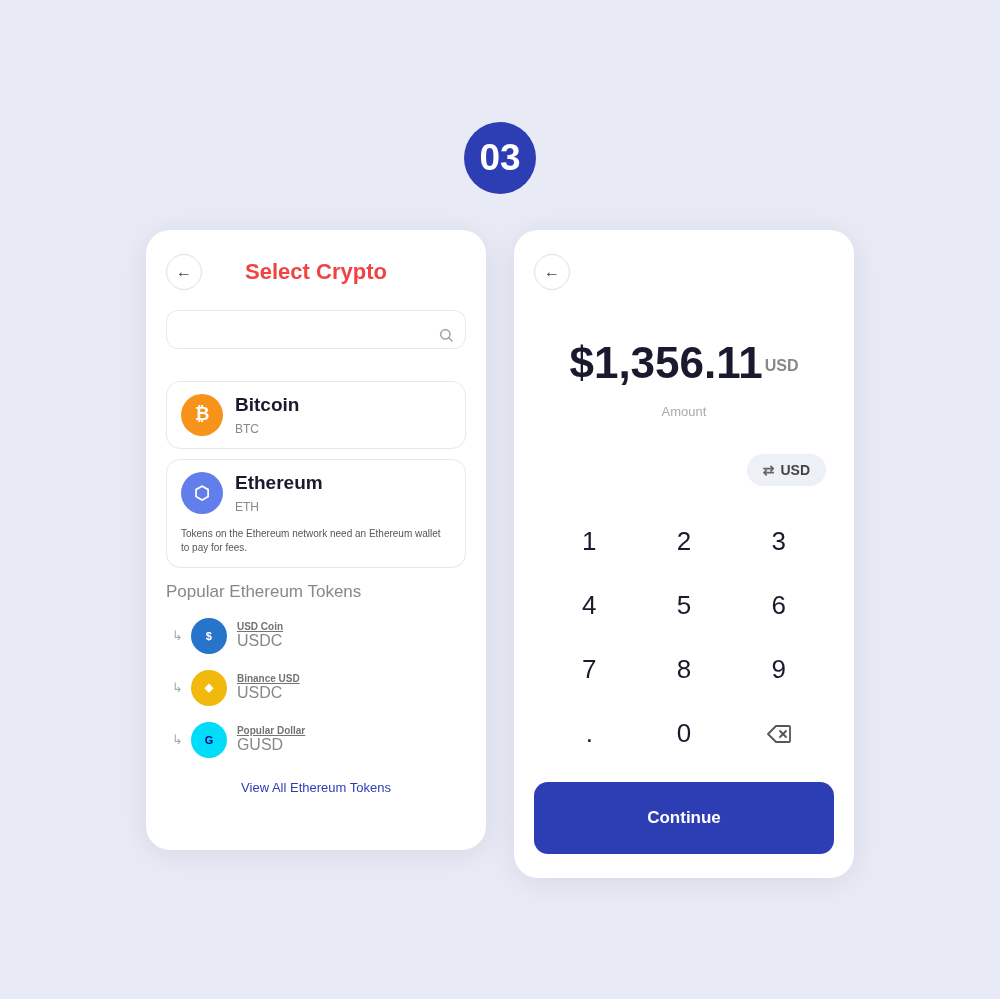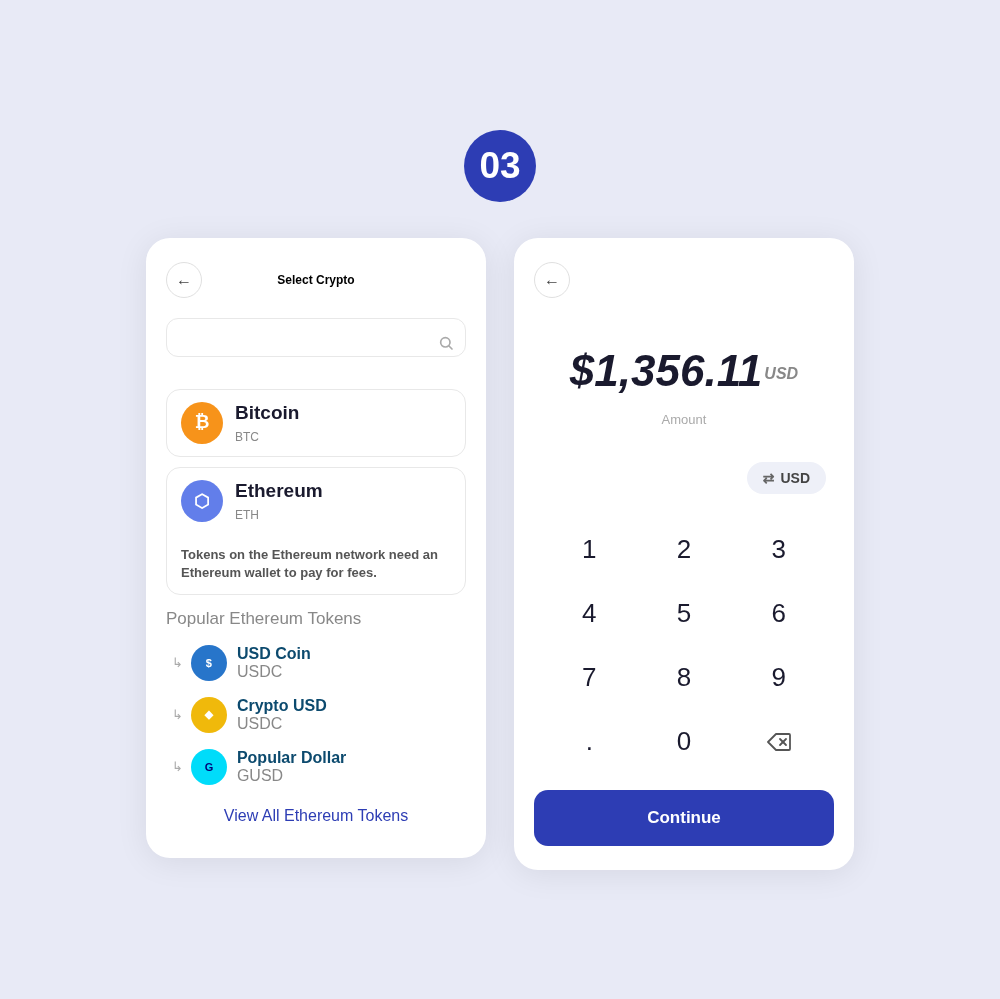--- a/index.html
+++ b/index.html
@@ -67,23 +67,23 @@
       cursor: pointer;
       background: #fff;
       color: #444;
       font-size: 16px;
     }
 
     .panel-title {
       position: absolute;
       left: 50%;
       transform: translateX(-50%);
-      font-size: 12px;
+      font-size: 22px;
       font-weight: 700;
-      color: #000000;
+      color: #ef4444;
     }
 
     .search-box {
       width: 100%;
       border: 1.5px solid #e8e8e8;
       border-radius: 12px;
       padding: 10px 40px 10px 14px;
       font-size: 15px;
       outline: none;
       color: #333;
@@ -149,25 +149,24 @@
       padding: 12px 14px;
       margin-bottom: 10px;
     }
 
     .eth-row {
       display: flex;
       align-items: center;
     }
 
     .eth-description {
-      font-size: 13px;
+      font-size: 10px;
       color: #555;
-      margin-top: 24px;
+      margin-top: 13px;
       line-height: 1.4;
-      font-weight: bold;
     }
 
     .popular-label {
       font-size: 17px;
       color: #888;
       margin: 14px 0 8px 0;
     }
 
     .token-item {
       display: flex;
@@ -195,50 +194,50 @@
       font-weight: 700;
       font-size: 13px;
       color: #fff;
     }
 
     .usdc-icon { background: #2775ca; }
     .busd-icon { background: #f0b90b; }
     .gusd-icon { background: #00dcfa; }
 
     .token-info .name {
-      font-size: 16px;
+      font-size: 10px;
       font-weight: 600;
-      color: #0c4a6e;
+      color: #737373;
+      text-decoration: underline;
     }
     .token-info .symbol {
       font-size: 16px;
       color: #888;
     }
 
     .view-all {
       text-align: center;
       color: #2d3db4;
-      font-size: 16px;
+      font-size: 13px;
       font-weight: 500;
       margin-top: 14px;
       cursor: pointer;
     }
 
     
     .right-panel {
       width: 340px;
       min-height: 620px;
       display: flex;
       flex-direction: column;
     }
 
     .amount-display {
       text-align: center;
       margin: 28px 0 16px;
-      font-style: italic;
     }
 
     .amount-value {
       font-size: 44px;
       font-weight: 800;
       color: #1a1a2e;
       display: inline;
     }
 
     .amount-currency {
@@ -306,21 +305,21 @@
     .backspace-key {
       font-size: 20px;
       color: #555;
     }
 
     .continue-btn {
       background: #2d3db4;
       color: white;
       border: none;
       border-radius: 14px;
-      padding: 18px;
+      padding: 26px;
       font-size: 17px;
       font-weight: 600;
       width: 100%;
       cursor: pointer;
       margin-top: 16px;
     }
   </style>
 </head>
 <body>
 
@@ -383,21 +382,21 @@
         <div class="symbol">USDC</div>
       </div>
     </div>
 
     <div class="token-item">
       <span class="token-arrow">↳</span>
       <div class="token-icon busd-icon">
         <span style="font-size:11px">◆</span>
       </div>
       <div class="token-info">
-        <div class="name">Crypto USD</div>
+        <div class="name">Binance USD</div>
         <div class="symbol">USDC</div>
       </div>
     </div>
 
     <div class="token-item">
       <span class="token-arrow">↳</span>
       <div class="token-icon gusd-icon">
         <span style="font-size:11px;color:#007">G</span>
       </div>
       <div class="token-info">

